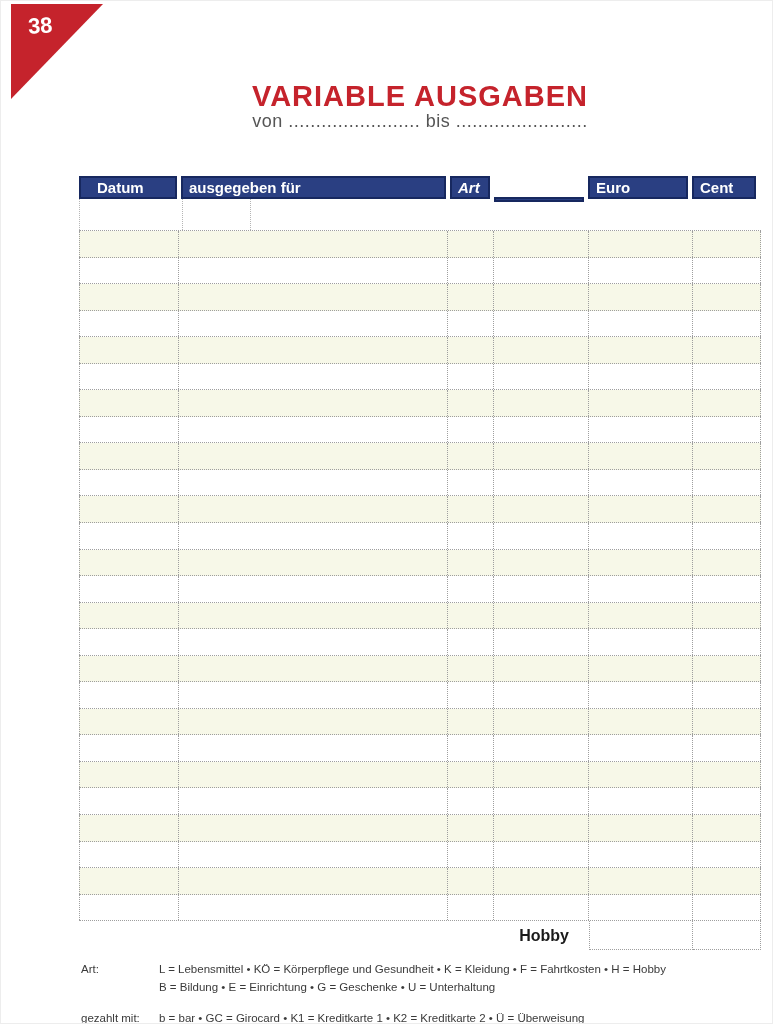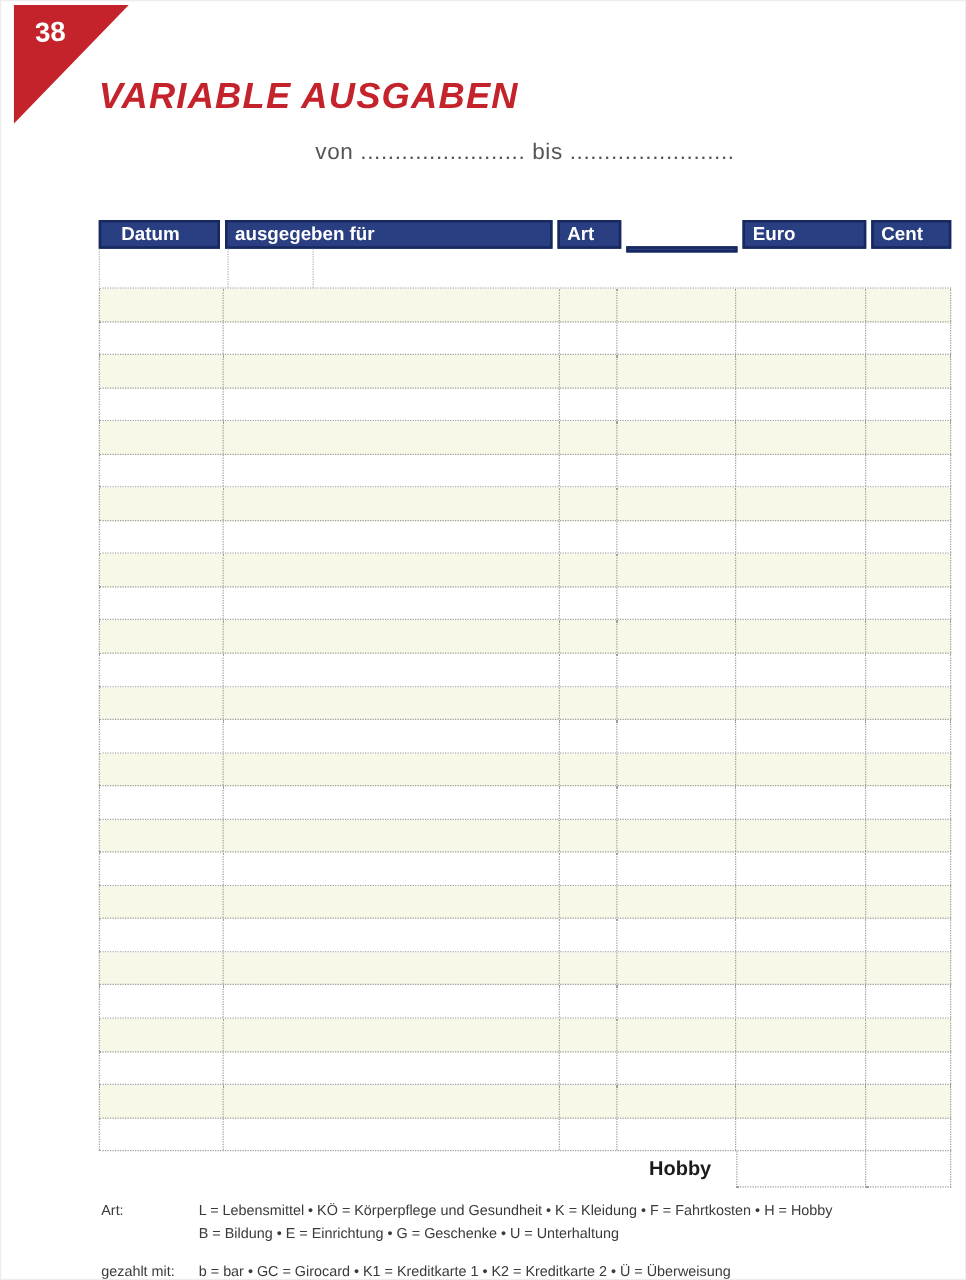--- a/index.html
+++ b/index.html
@@ -24,45 +24,45 @@
   }
   
   .corner-badge{position:absolute;left:10px;top:3px;width:92px;height:95px;}
   .corner-badge .num{
     position:absolute;left:17px;top:9px;
     color:#fff;font-size:22px;font-weight:bold;
     transform:rotate(-3deg);
   }
   
   .page-title{
-    position:absolute;left:78px;top:60px;width:682px;
-    text-align:left;
+    position:absolute;left:78px;top:79px;width:682px;
+    text-align:center;
     color:var(--accent);
-    font-size:29px;font-weight:800;letter-spacing:1px;font-style:italic;
+    font-size:29px;font-weight:800;letter-spacing:1px;
   }
   .page-subtitle{
     position:absolute;left:78px;top:110px;width:682px;
     text-align:center;
     color:#555;font-size:18px;letter-spacing:0.5px;
   }
   
   .expense-table{position:absolute;left:78px;top:175px;width:682px;}
   .thead{display:flex;height:23px;}
   .th{
     background:var(--navy);
     border:2px solid var(--navy-border);
     color:#fff;font-size:15px;font-weight:bold;
     padding:1px 0 0 6px;
     margin-right:4px;
     overflow:hidden;white-space:nowrap;
   }
   .th:last-child{margin-right:0;}
   .th.c0{width:98px;padding-left:16px;}
   .th.c1{width:265px;}
-  .th.c2{width:52px;}
+  .th.c2{width:40px;font-style:italic;}
   .th.c3{width:90px;margin-top:21px;}
   .th.c4{width:100px;}
   .th.c5{width:64px;flex:none;}
   
   .carry-row{display:flex;height:31px;}
   .carry-label{
     width:510px;text-align:right;padding:6px 8px 0 0;
     font-size:15px;font-weight:bold;color:var(--ink);
   }
   .carry-euro{width:104px;border-left:1px dotted #b5b5b5;border-right:1px dotted #b5b5b5;}

